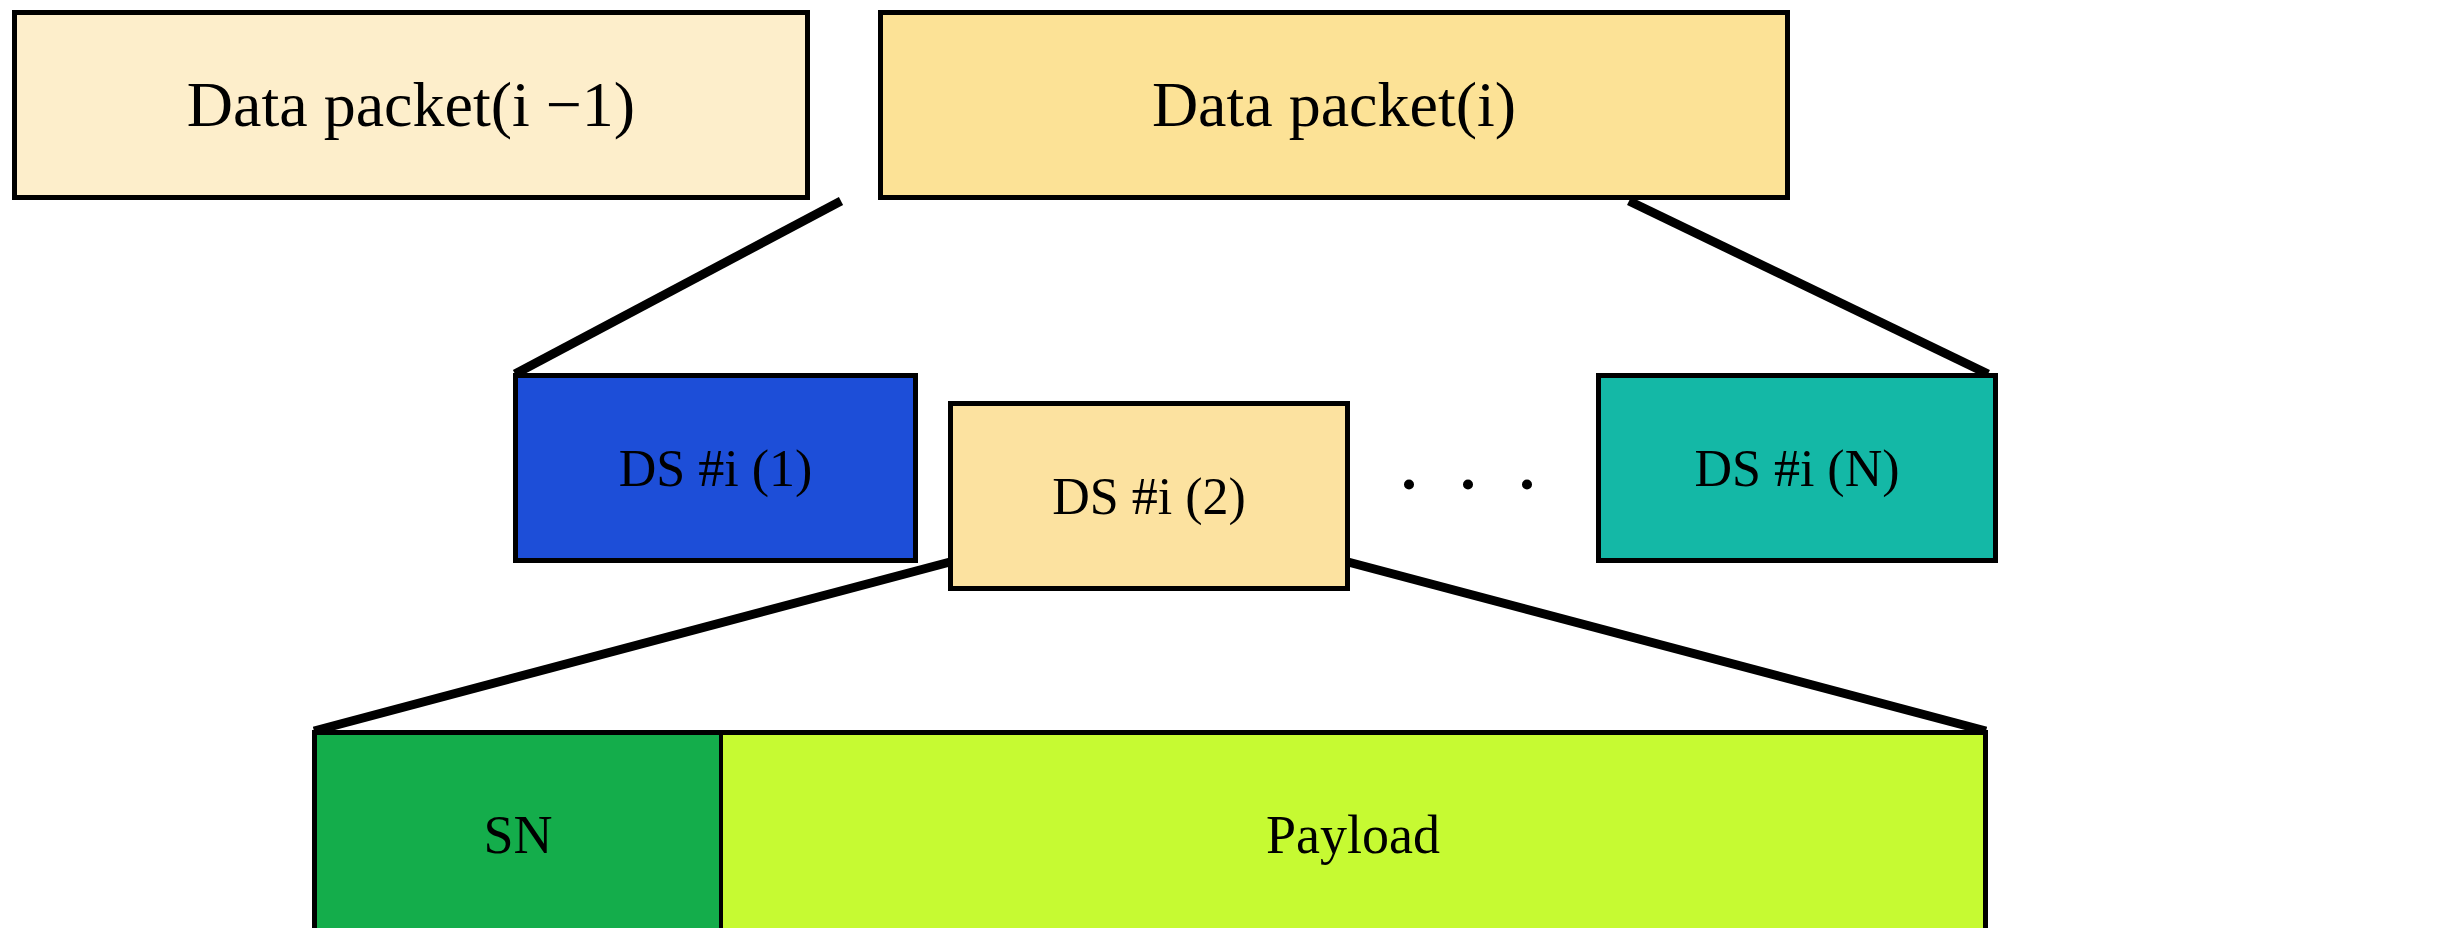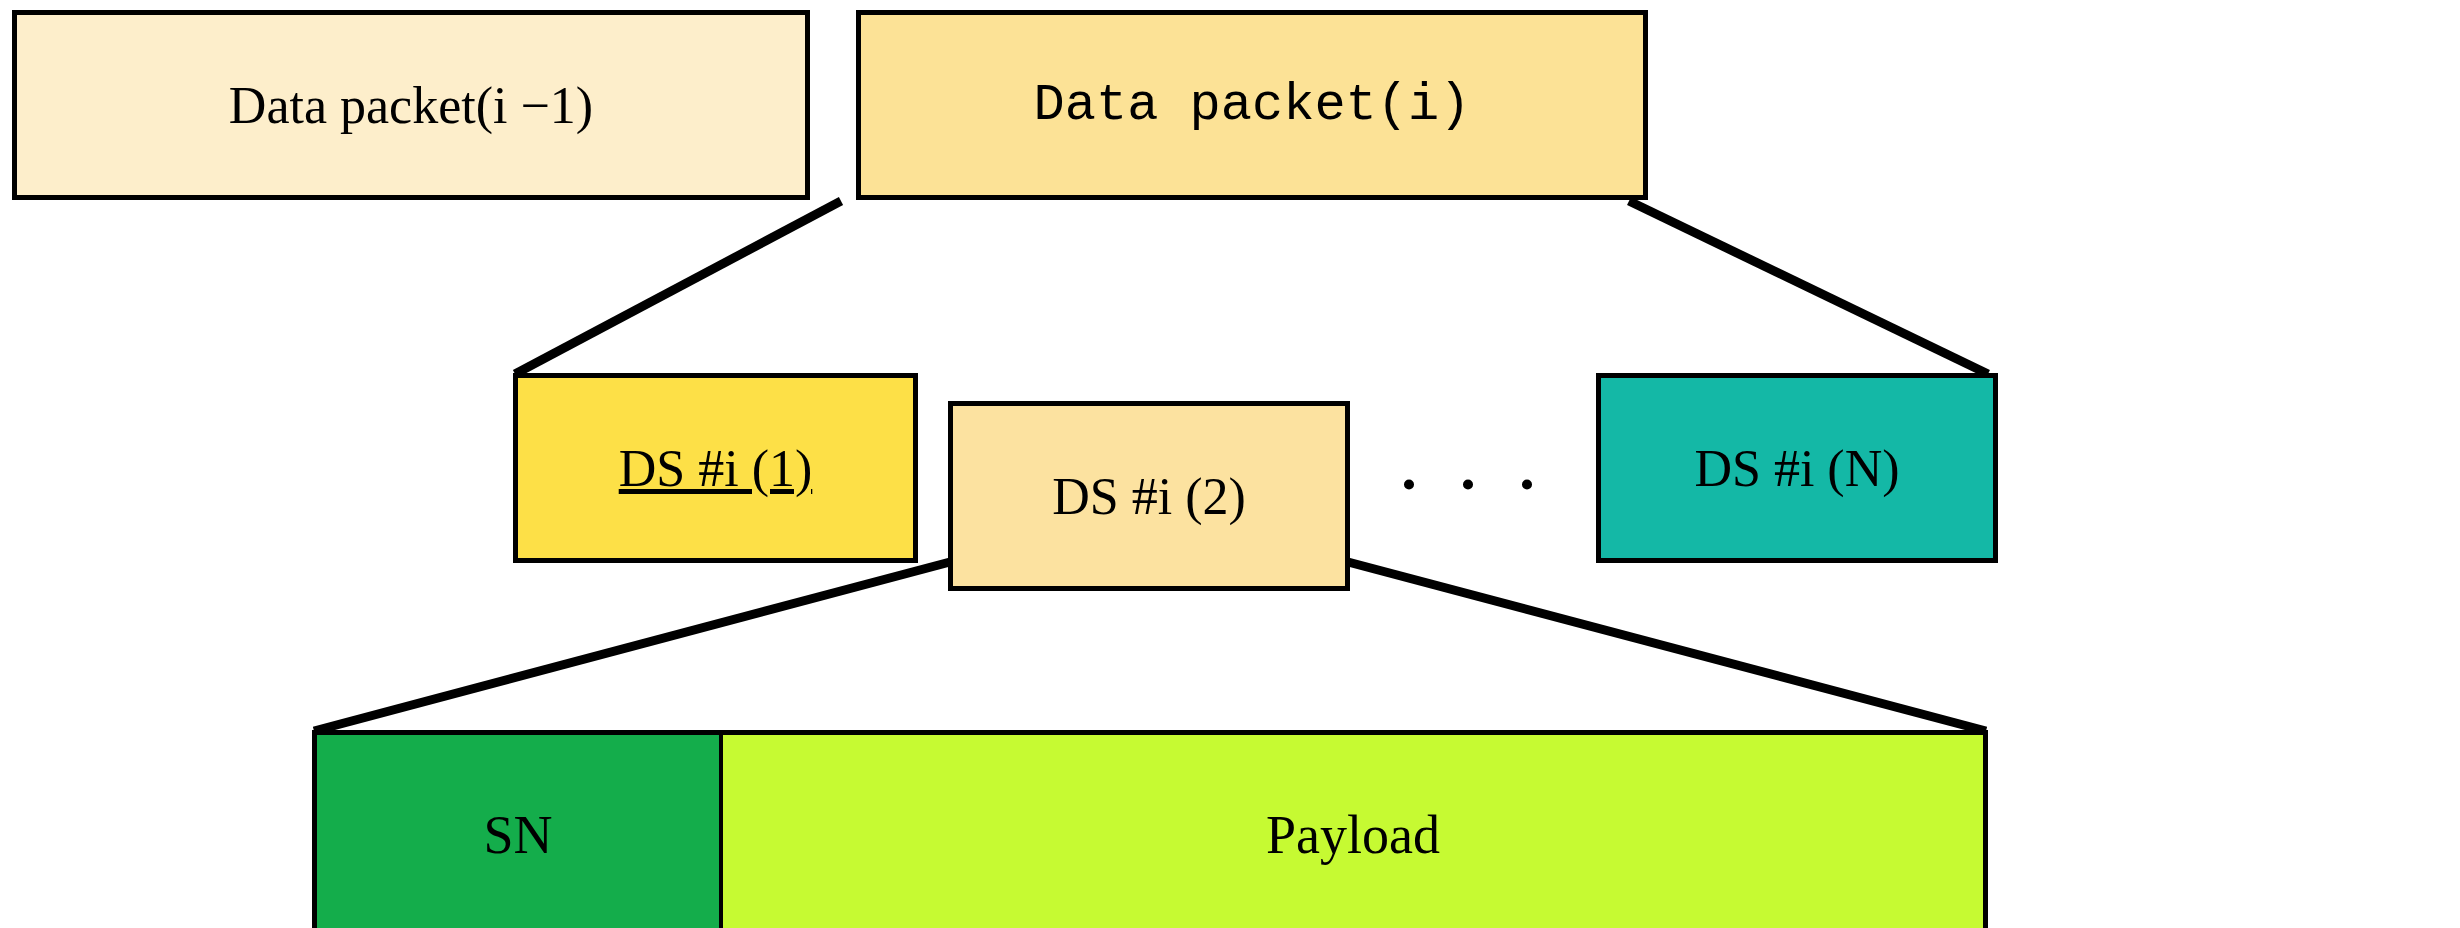--- a/index.html
+++ b/index.html
@@ -29,23 +29,23 @@
     display: flex;
     align-items: center;
     justify-content: center;
     color: #000000;
     font-family: "Liberation Serif", "DejaVu Serif", serif;
     font-weight: 400;
     white-space: nowrap;
   }
 
   
-  .packet { height: 190px; top: 10px; font-size: 52px; }
+  .packet { height: 190px; top: 10px; font-size: 64px; }
   #packet-prev { left: 12px;   width: 798px; }
-  #packet-cur  { left: 856px;  width: 792px; font-family: Liberation Mono, monospace; }
+  #packet-cur  { left: 878px;  width: 912px; }
   #packet-next { left: 1670px; width: 775px; }
 
   
   .segment { height: 190px; top: 373px; font-size: 52px; }
   #segment-1 { left: 513px;  width: 405px; }
   #segment-2 { left: 948px;  width: 402px; margin-top: 28px; }
   #segment-n { left: 1588px; width: 402px; }
 
   #segment-ellipsis {
     position: absolute;
@@ -109,21 +109,21 @@
 
   <div class="box packet" id="packet-prev" style="background:#FDEECB;">
     <span>Data packet(i −1)</span>
   </div>
 
   <div class="box packet" id="packet-cur" style="background:#FCE296;">
     <span>Data packet(i)</span>
   </div>
 
 
-  <div class="box segment" id="segment-1" style="background:#fde047;text-decoration:underline;">
+  <div class="box segment" id="segment-1" style="background:#1d4ed8;">
     <span>DS #i (1)</span>
   </div>
 
   <div class="box segment" id="segment-2" style="background:#FCE2A0;">
     <span>DS #i (2)</span>
   </div>
 
   <div id="segment-ellipsis">
     <span>. . .</span>
   </div>

